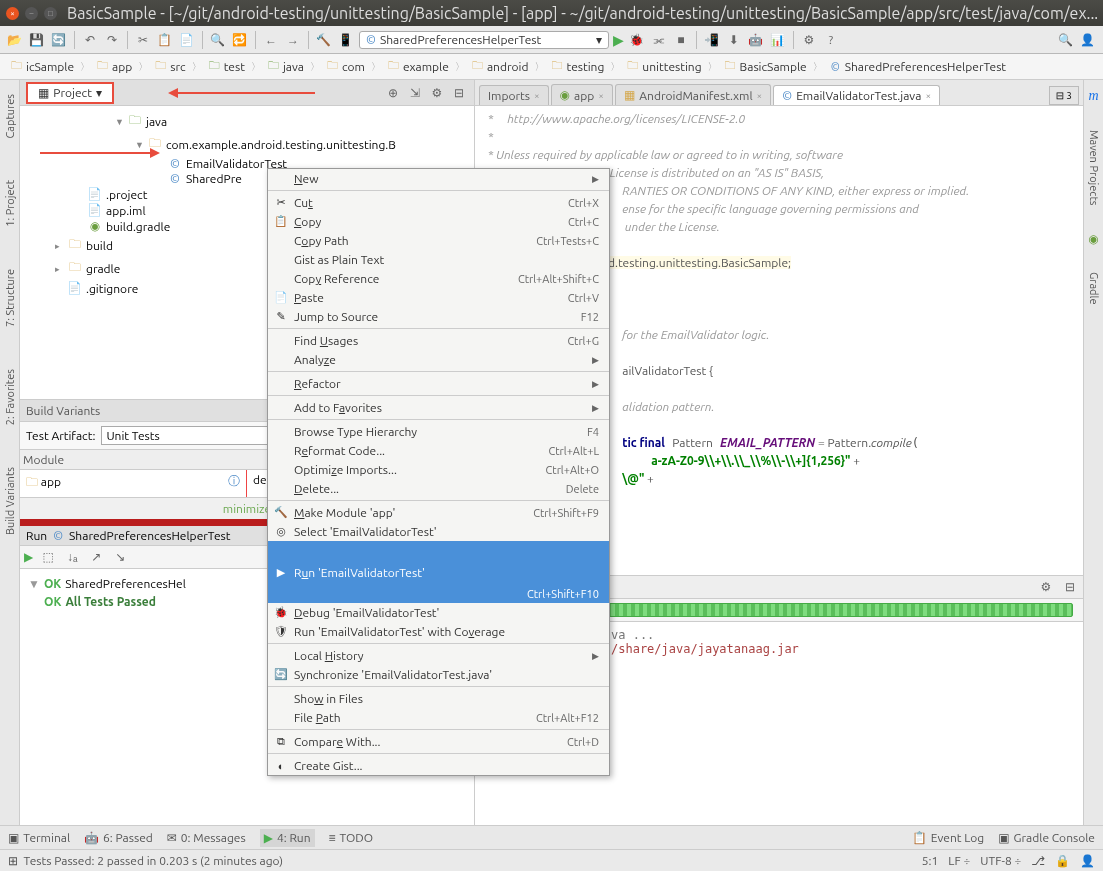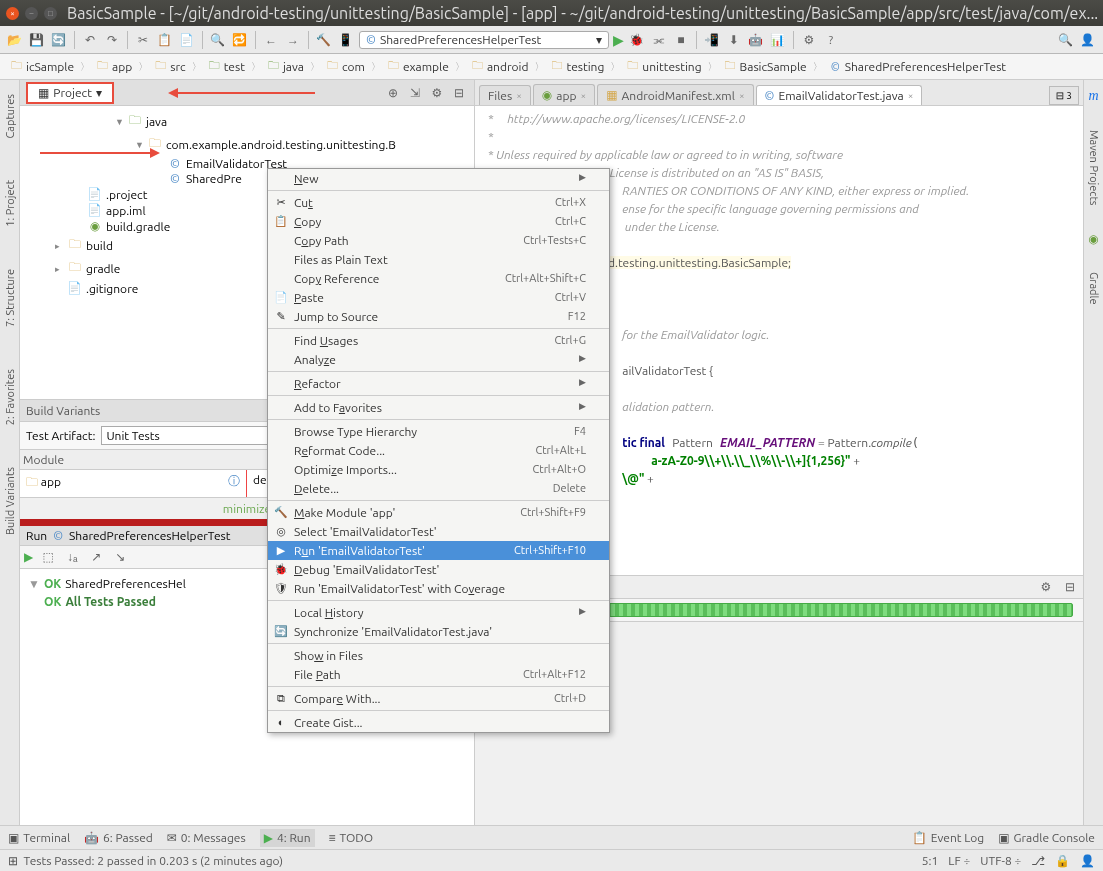--- a/index.html
+++ b/index.html
@@ -69,23 +69,23 @@
 .code .varimp { color: #660e7a; font-style: italic; font-weight: bold; }
 .code .str { color: #008000; font-weight: bold; }
 .code .pkgline { background: #fffbe6; }
 .run-header { background: #e0e0e0; border-bottom: 1px solid #ccc; padding: 3px 6px; display: flex; align-items: center; gap: 6px; }
 .run-tool-row { background: #eee; border-bottom: 1px solid #ccc; padding: 2px 4px; display: flex; gap: 6px; align-items: center; }
 .test-ok { color: #4caf50; font-weight: bold; }
 .dotted { font-family: monospace; color: #777; }
 .jar { font-family: monospace; color: #aa4444; }
 
 .context-menu { position: absolute; left: 267px; top: 168px; width: 343px; background: #f5f5f3; border: 1px solid #999; box-shadow: 2px 2px 6px rgba(0,0,0,0.3); z-index: 100; }
-.cm-row { display: flex; padding: 3px 23px 3px 26px; position: relative; color: #333; cursor: pointer; }
+.cm-row { display: flex; align-items: center; padding: 3px 10px 3px 26px; position: relative; color: #333; cursor: pointer; }
 .cm-row.sel { background: #4a90d9; color: #fff; }
-.cm-row.sel .cm-short { color: #fff; }
+.cm-row.sel .cm-short { color: #fff; margin-top: 44px; }
 .cm-sep { height: 1px; background: #ccc; margin: 2px 0; }
 .cm-icon { position: absolute; left: 6px; width: 14px; text-align: center; font-size: 11px; }
 .cm-short { margin-left: auto; color: #666; font-size: 11px; }
 .cm-arrow { margin-left: auto; color: #666; font-size: 9px; }
 .underline { text-decoration: underline; }
 .cm-row.sel .cm-icon { color: #4caf50; }
 
 .bottom-bar { position: absolute; bottom: 22px; left: 0; right: 0; height: 24px; background: #e8e8e8; border-top: 1px solid #ccc; display: flex; align-items: center; padding: 0 8px; gap: 14px; }
 .bottom-item { display: flex; align-items: center; gap: 4px; color: #555; cursor: pointer; }
 .bottom-right { margin-left: auto; display: flex; gap: 14px; }
@@ -331,21 +331,21 @@
       <div style="display:flex;align-items:center;gap:4px;padding:2px 18px">
         <span class="test-ok">OK</span>
         <b style="color:#3a7e3a">All Tests Passed</b>
       </div>
     </div>
   </div>
 
   <div class="editor-area">
     <div class="tabs">
       <div class="tab">
-          <span>Files</span>
+          <span>Imports</span>
           <span class="tab-close">×</span>
         </div>
       <div class="tab">
           <span style="color:#6a9e3e">◉</span>
           <span>app</span>
           <span class="tab-close">×</span>
         </div>
       <div class="tab">
           <span style="color:#d4a74a">▦</span>
           <span>AndroidManifest.xml</span>
@@ -384,20 +384,24 @@
     <div style="border-top:1px solid #ccc; display:flex; flex-direction:column; height:290px">
       <div class="run-tool-row">
         <span style="margin-left:auto" class="tool-icon">⚙</span>
         <span class="tool-icon">⊟</span>
       </div>
       <div style="display:flex; align-items:center; padding:0 6px; background:#f5f5f5; border-bottom:1px solid #ccc">
         <span>Done:</span>&nbsp;
         <span>2 of 2</span>
         <div class="green-progress"></div>
       </div>
+      <div style="flex:1; background:#fff; padding:6px">
+        <div class="dotted" style="padding-left:130px">va ...</div>
+        <div class="jar" style="padding-left:130px">/share/java/jayatanaag.jar</div>
+      </div>
     </div>
   </div>
 
   <div class="right-strip">
     <span style="color:#1a73e8; font-style:italic; font-family:serif; font-size:14px">m</span>
     <div class="strip-label">Maven Projects</div>
     <span style="color:#6a9e3e">◉</span>
     <div class="strip-label">Gradle</div>
   </div>
 </div>
@@ -416,21 +420,21 @@
   <div class="cm-row">
       <span class="cm-icon">📋</span>
       <span><span class="underline">C</span>opy</span>
       <span class="cm-short">Ctrl+C</span>
     </div>
   <div class="cm-row">
       <span>C<span class="underline">o</span>py Path</span>
       <span class="cm-short">Ctrl+Tests+C</span>
     </div>
   <div class="cm-row">
-      <span>Files as Plain Text</span>
+      <span>Gist as Plain Text</span>
     </div>
   <div class="cm-row">
       <span>Cop<span class="underline">y</span> Reference</span>
       <span class="cm-short">Ctrl+Alt+Shift+C</span>
     </div>
   <div class="cm-row">
       <span class="cm-icon">📄</span>
       <span><span class="underline">P</span>aste</span>
       <span class="cm-short">Ctrl+V</span>
     </div>

